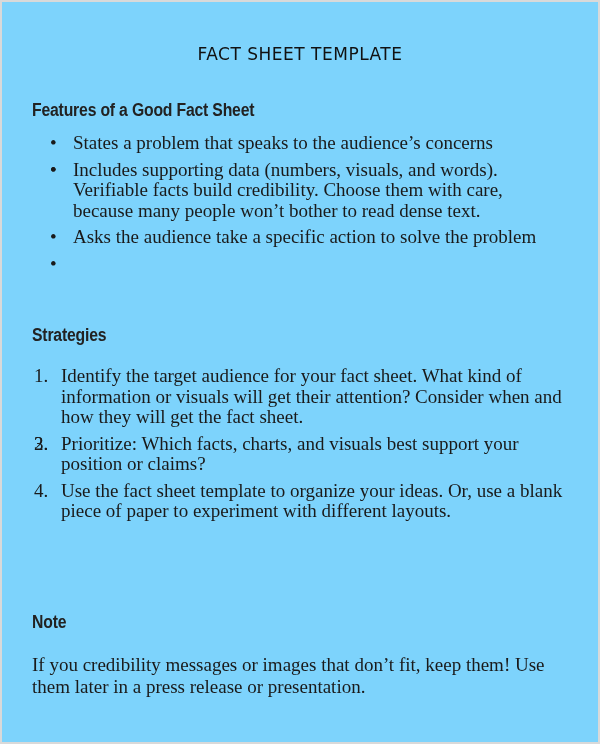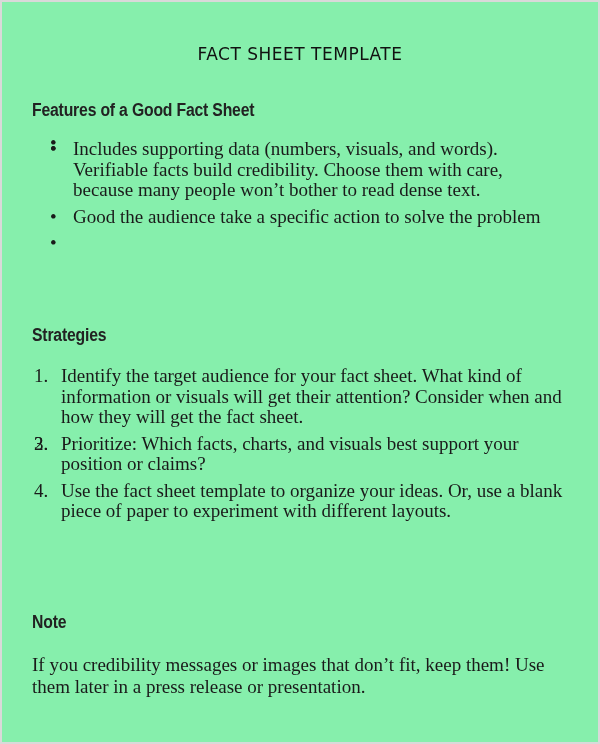--- a/index.html
+++ b/index.html
@@ -2,21 +2,21 @@
 <html><head>
   <meta charset="utf-8">
   <style>
     html, body { margin: 0; padding: 0; }
     body { width: 600px; height: 744px; background: #ffffff; overflow: hidden; }
     .page {
       position: relative;
       width: 600px; height: 744px;
       box-sizing: border-box;
       border: 2px solid #d9d9d9;
-      background: #86efac;
+      background: #7dd3fc;
       color: #1a1a1a;
       padding-left: 8px;
     }
     .title {
       position: absolute; left: 0; right: 0; top: 42px;
       text-align: center;
       font-family: "DejaVu Sans", sans-serif;
       font-size: 17px; letter-spacing: 0.5px;
       color: #111;
     }
@@ -63,24 +63,24 @@
     }
   </style>
 </head>
 <body>
 
 <div class="page">
   <div class="title">FACT SHEET TEMPLATE</div>
 
   <div class="heading h-features">Features of a Good Fact Sheet</div>
   <ul class="bullets serif">
-    <li><span class="dot">•</span></li>
+    <li><span class="dot">•</span><span>States a problem that speaks to the audience’s concerns</span></li>
     <li><span class="dot">•</span></li>
     <li style="width:455px"><span class="dot">•</span><span>Includes supporting data (numbers, visuals, and words). Verifiable facts build credibility. Choose them with care, because many people won’t bother to read dense text.</span></li>
-    <li><span class="dot">•</span><span>Good the audience take a specific action to solve the problem</span></li>
+    <li><span class="dot">•</span><span>Asks the audience take a specific action to solve the problem</span></li>
     <li><span class="dot">•</span></li>
   </ul>
 
   <div class="heading h-strategies">Strategies</div>
   <ol class="steps serif">
     <li><span class="num">1.</span><span>Identify the target audience for your fact sheet. What kind of information or visuals will get their attention? Consider when and how they will get the fact sheet.</span></li>
     <li style="width:470px"><span class="num">2.</span></li>
     <li><span class="num">3.</span><span>Prioritize: Which facts, charts, and visuals best support your position or claims?</span></li>
     <li><span class="num">4.</span><span>Use the fact sheet template to organize your ideas. Or, use a blank piece of paper to experiment with different layouts.</span></li>
   </ol>

